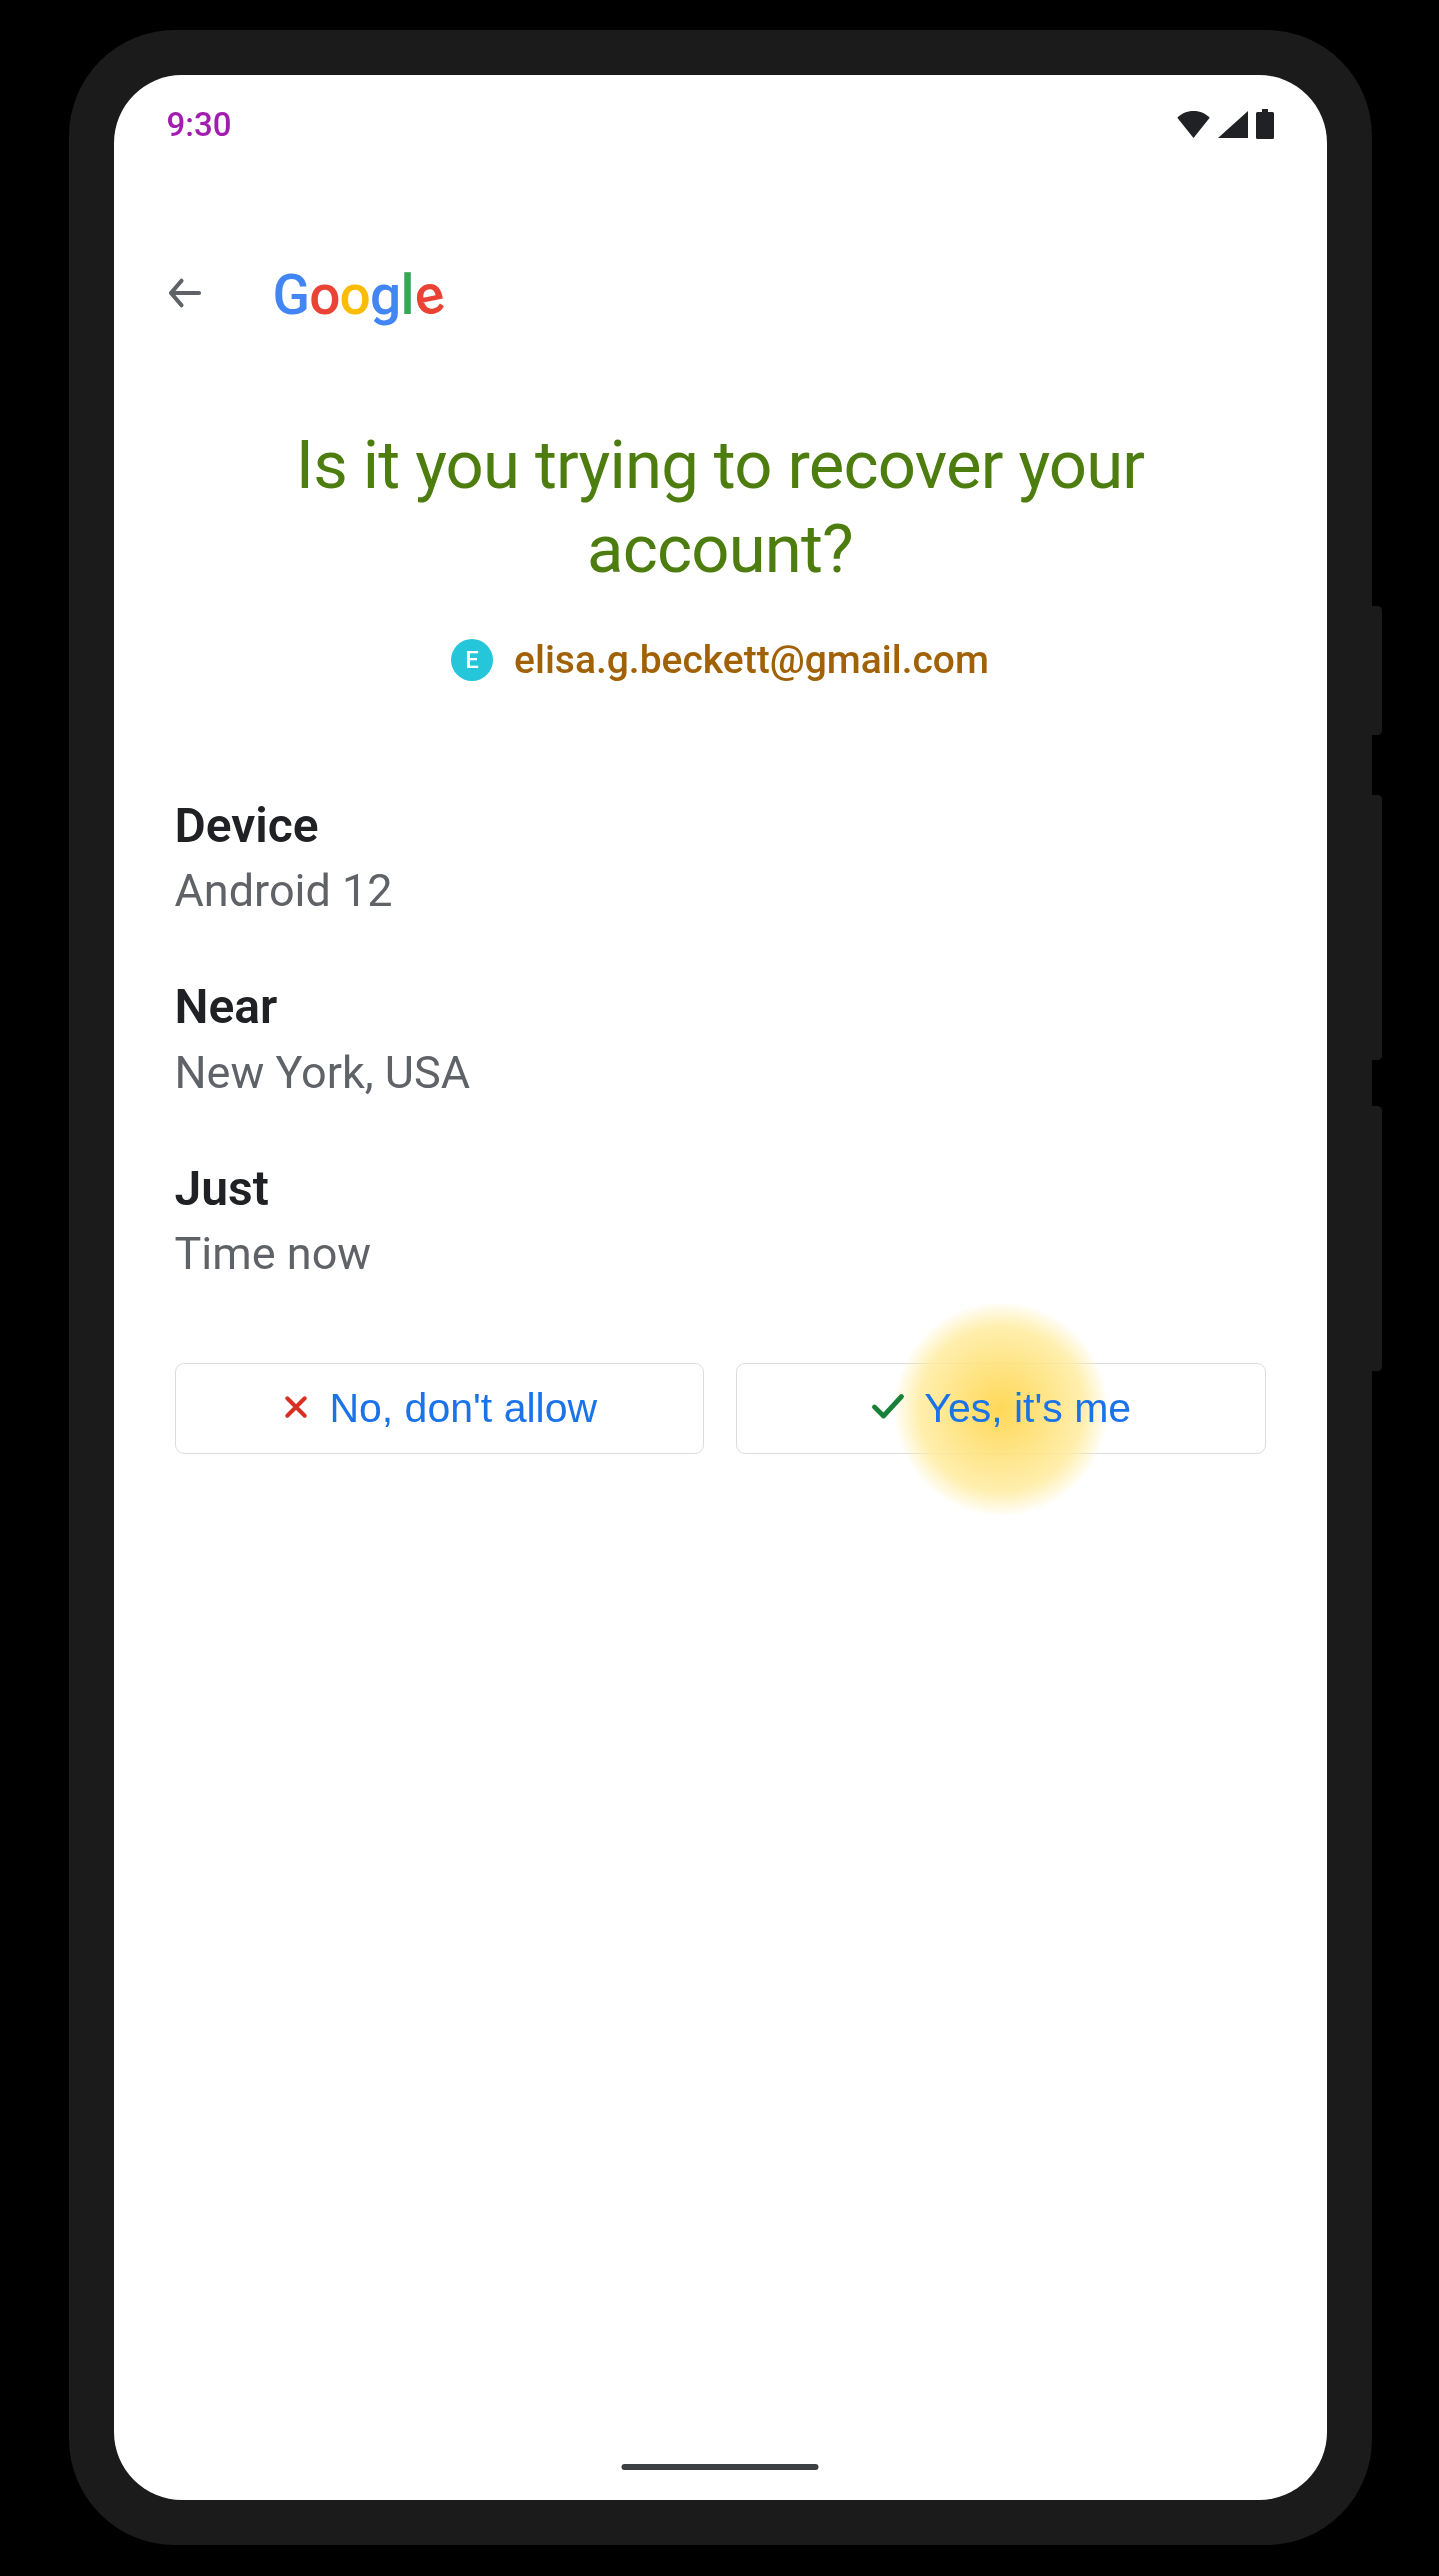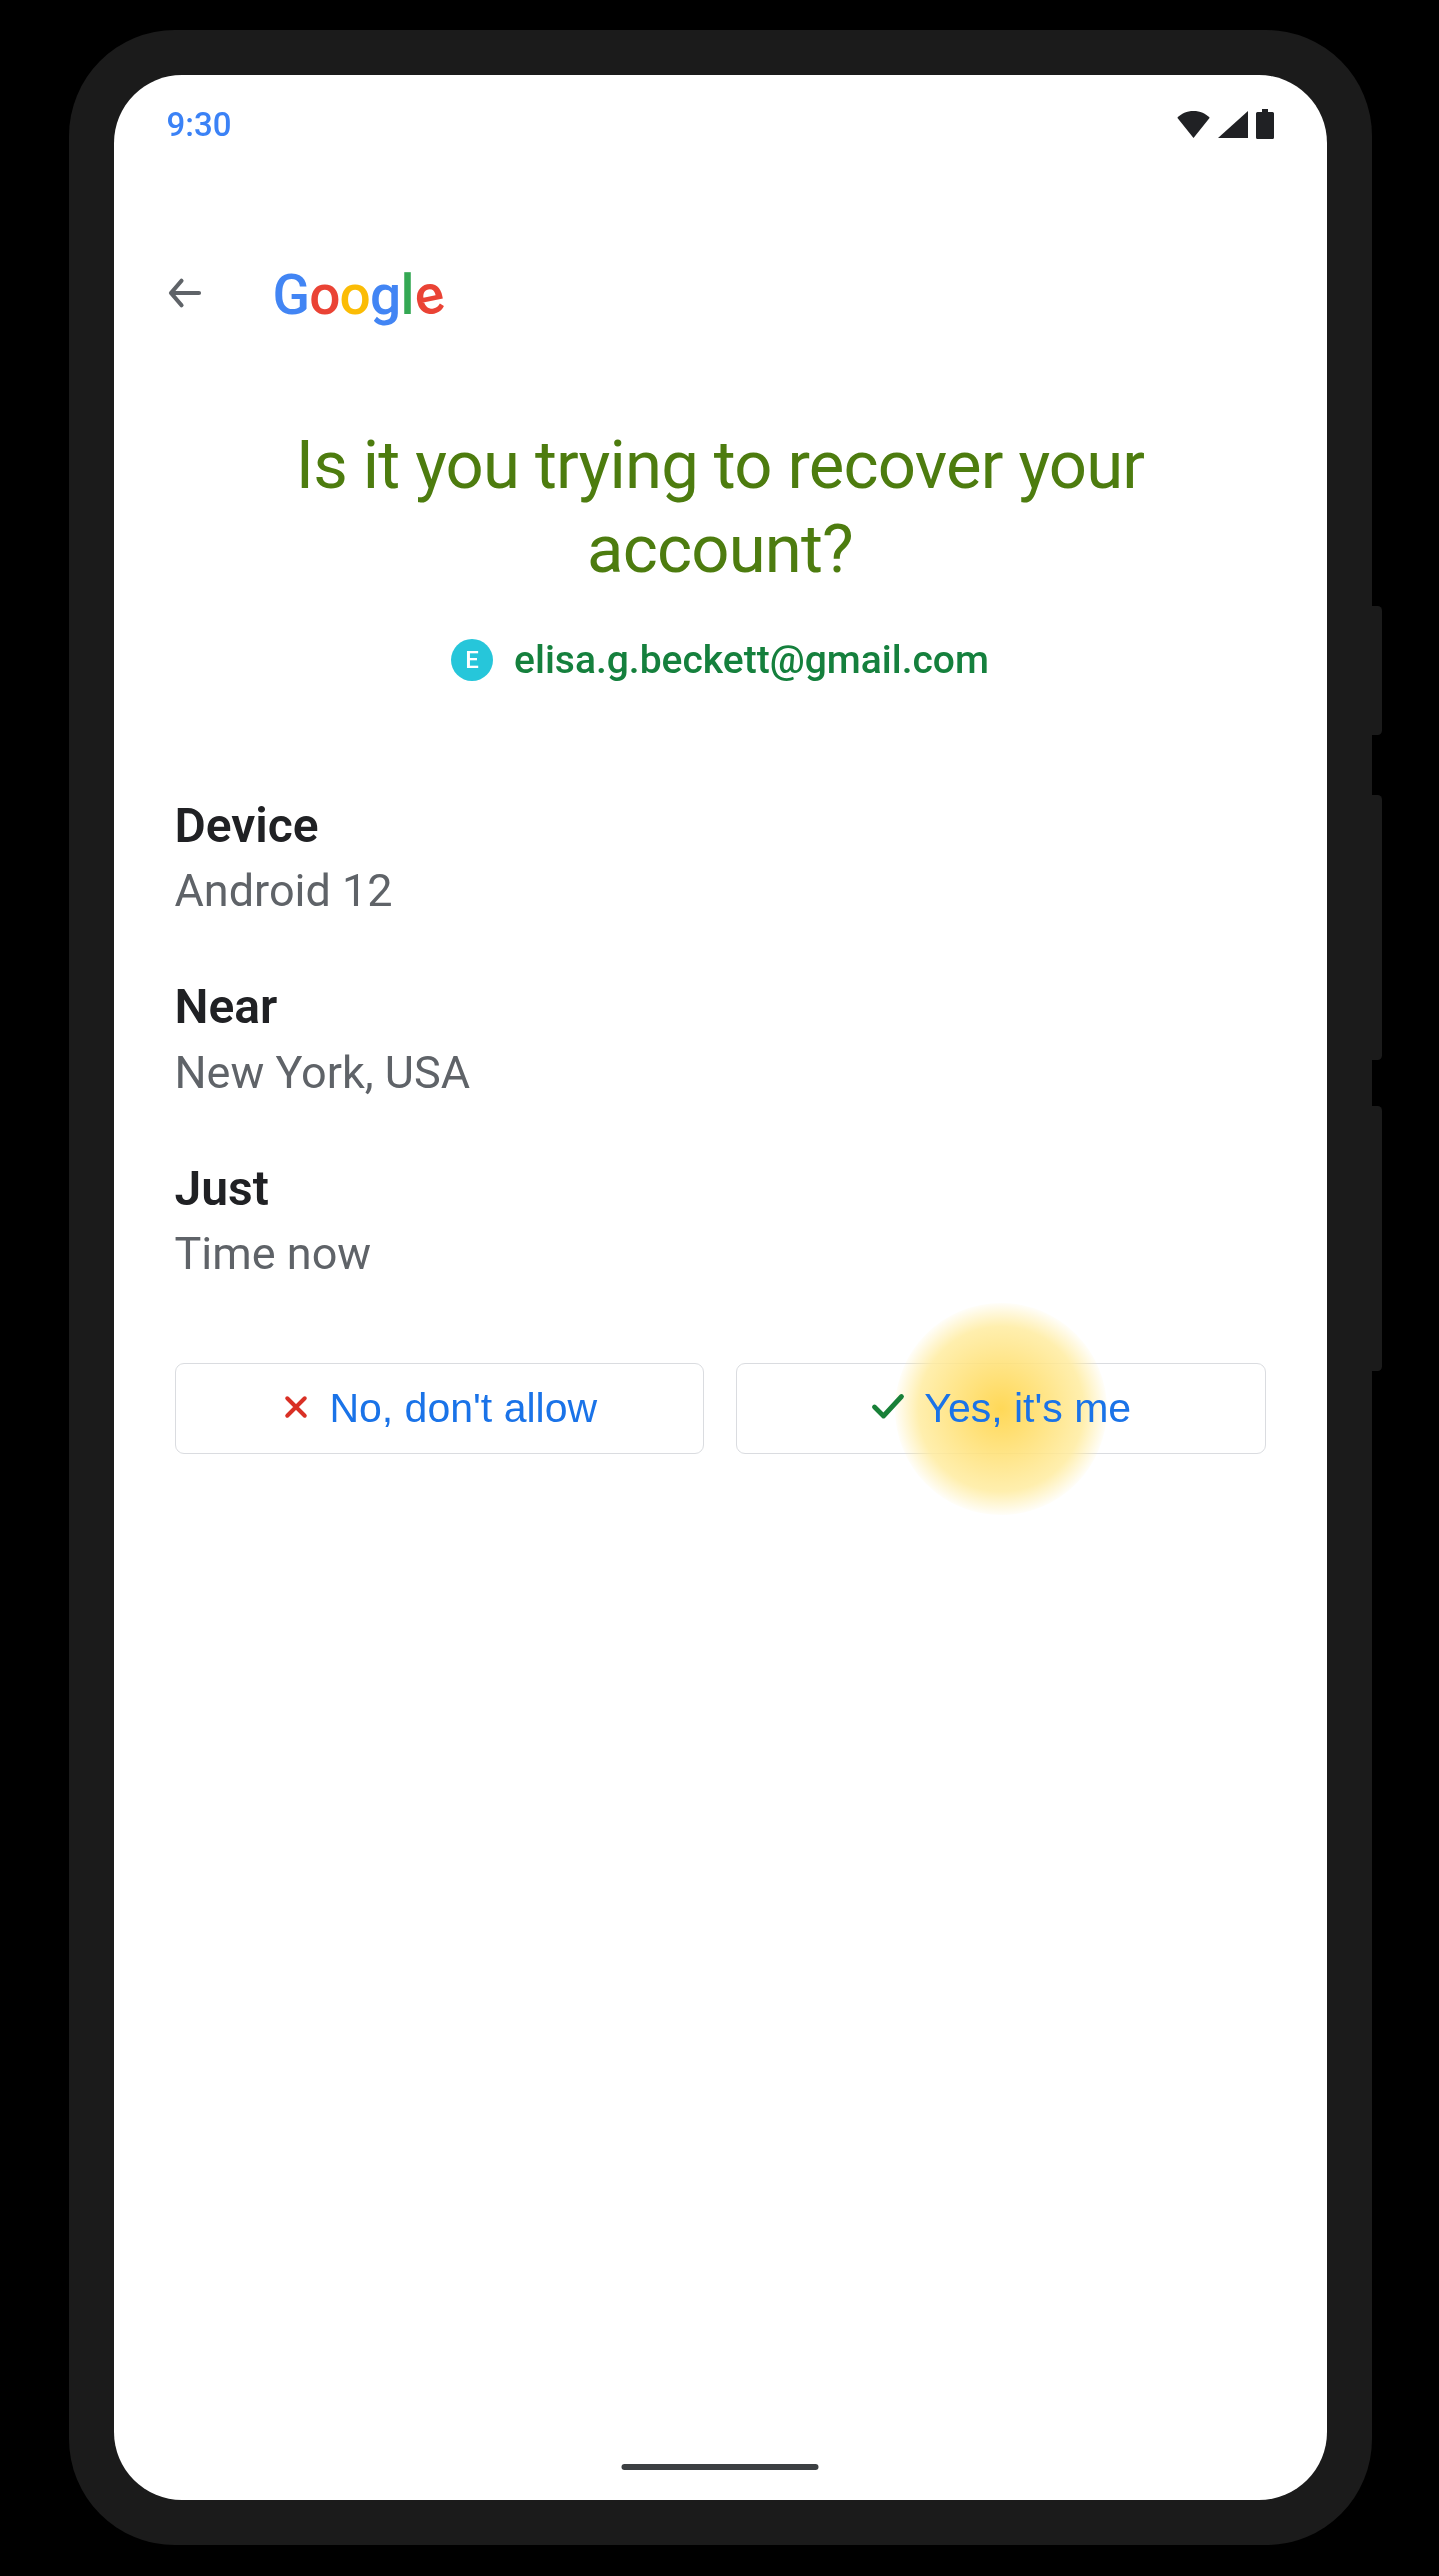--- a/index.html
+++ b/index.html
@@ -42,21 +42,21 @@
   .status-bar {
     position: absolute;
     top: 0; left: 0; right: 0;
     height: 98px;
     display: flex;
     align-items: center;
     justify-content: space-between;
     padding: 0 53px;
     font-size: 33px;
     font-weight: 500;
-    color: #3b82f6;
+    color: #a21caf;
   }
   .status-icons { display: flex; align-items: center; gap: 7.6px; }
   .status-icons svg { display: block; }
   
   .app-header {
     position: absolute;
     top: 174px;
     left: 0; right: 0;
     height: 91px;
     display: flex;
@@ -110,21 +110,21 @@
     color: #fff;
     display: flex;
     align-items: center;
     justify-content: center;
     font-size: 24px;
     font-weight: 500;
   }
   .email {
     font-size: 39px;
     font-weight: 500;
-    color: #15803d;
+    color: #a16207;
   }
   .detail {
     margin-bottom: 61px;
   }
   .detail-label {
     font-size: 48px;
     font-weight: 600;
     color: #202124;
     margin-bottom: 10.6px;
   }

